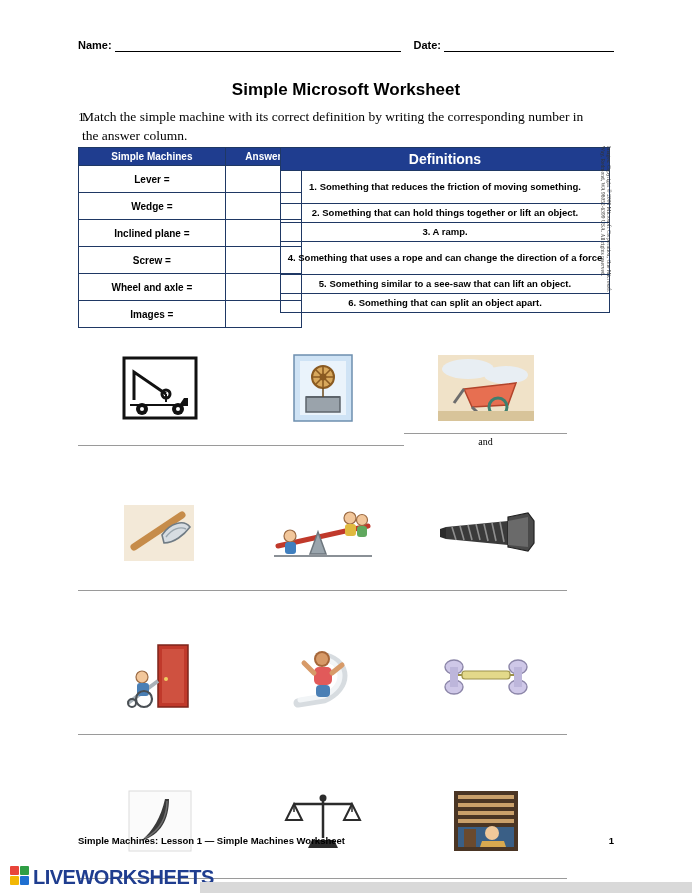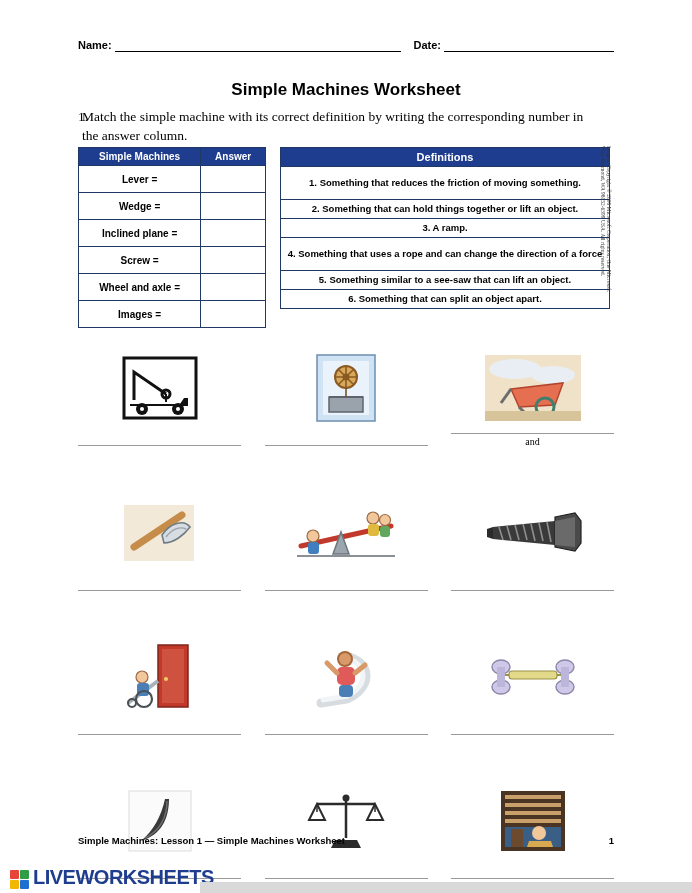--- a/index.html
+++ b/index.html
@@ -68,21 +68,21 @@
     color: #000;
   }
   .instr1 .num { position: absolute; left: 0; top: 0; }
   .instr1 .txt { display: block; margin-left: 4px; }
 
   
   .tbl-left {
     position: absolute;
     left: 78px;
     top: 147px;
-    width: 188px;
+    width: 224px;
     border-collapse: collapse;
     font-family: "Liberation Sans", sans-serif;
     font-size: 10px;
     border-radius: 12px;
   }
   .tbl-left th, .tbl-left td {
     border: 1px solid #1f3864;
     text-align: center;
     color: #000;
   }
@@ -113,21 +113,21 @@
   }
   .tbl-right th, .tbl-right td {
     border: 1px solid #1f3864;
     text-align: center;
     color: #000;
   }
   .tbl-right thead th {
     background: #1f3d8f;
     color: #fff;
     font-weight: bold;
-    font-size: 11px;
+    font-size: 14px;
     padding: 3px 2px;
   }
   .tbl-right tbody td {
     font-weight: bold;
     padding: 3px 4px;
     line-height: 1.25;
   }
   .tbl-right tbody td.tall { height: 26px; }
 
   
@@ -160,21 +160,21 @@
 
   
   .grid {
     position: absolute;
     left: 78px;
     top: 352px;
     width: 536px;
   }
   .grow {
     display: flex;
-    justify-content: space-between;
+    justify-content: flex-start;
     margin-bottom: 24px;
   }
   .cell {
     width: 163px;
     position: relative;
   }
   .art {
     height: 72px;
     display: flex;
     align-items: center;
@@ -209,21 +209,21 @@
     color: #000;
     text-align: right;
   }
 
   
   .lw {
     position: absolute;
     left: 10px;
     top: 866px;
     display: flex;
-    align-items: flex-end;
+    align-items: flex-start;
   }
   .lw-mark {
     width: 19px; height: 19px;
     display: grid;
     grid-template-columns: 1fr 1fr;
     grid-template-rows: 1fr 1fr;
     gap: 1px;
     margin-right: 4px;
   }
   .lw-mark i { display: block; border-radius: 1px; }
@@ -249,21 +249,21 @@
 <div class="page">
 
   <div class="header-row">
     <span class="hdr-label">Name:</span>
     <span class="hdr-rule"></span>
     <span class="hdr-gap"></span>
     <span class="hdr-label">Date:</span>
     <span class="hdr-rule date"></span>
   </div>
 
-  <div class="title">Simple Machines Worksheet</div>
+  <div class="title">Simple Microsoft Worksheet</div>
 
   <div class="instr1">
     <span class="num">1.</span>
     <span class="txt">Match the simple machine with its correct definition by writing the corresponding number in the answer column.</span>
   </div>
 
   <table class="tbl-left">
     <thead>
       <tr>
         <th class="c1">Simple Machines</th>

